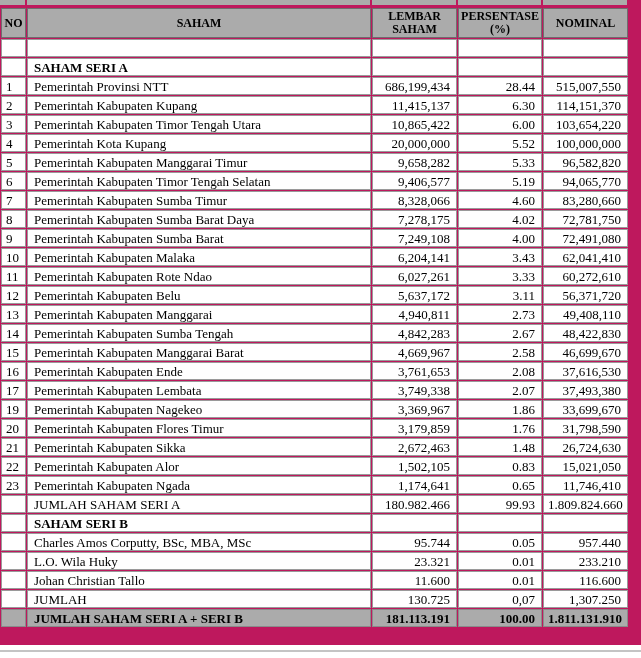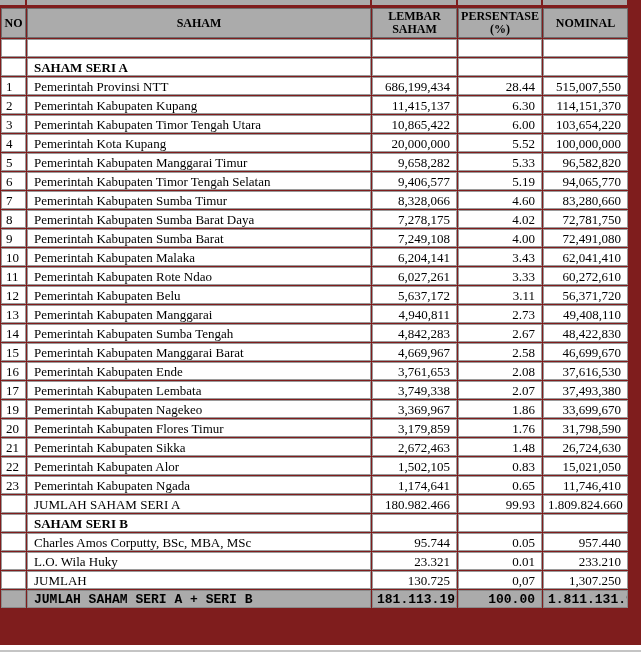--- a/index.html
+++ b/index.html
@@ -9,21 +9,21 @@
     width: 641px;
     height: 658px;
     overflow: hidden;
     font-family: "Liberation Serif", serif;
     color: #000000;
   }
   .page {
     position: relative;
     width: 641px;
     height: 645px;
-    background: #7f1d1d;
+    background: #be185d;
   }
   
   .top-strip {
     display: flex;
     gap: 2px;
     margin: 0 0 2px 0;
     height: 5px;
   }
   .top-strip span { background: #ababab; height: 5px; display: block; }
   .ts-no      { width: 25px; }
@@ -72,21 +72,20 @@
   }
   td.no-cell     { text-align: left; padding-left: 4px; }
   td.name-cell   { text-align: left; padding-left: 6px; }
   td.num-cell    { text-align: right; padding-right: 6px; }
   tr.section-row td.name-cell { font-weight: bold; }
   tr.total-row td { font-weight: normal; }
   tr.grand-row td {
     background: #ababab;
     border-color: #8a8a8a;
     font-weight: bold;
-    font-family: Liberation Mono, monospace;
   }
   .bottom-line {
     position: absolute;
     left: 0;
     width: 641px;
     height: 2px;
     background: #c4c4c4;
   }
 </style>
 </head>
@@ -309,20 +308,27 @@
           <td class="num-cell">0.05</td>
           <td class="num-cell">957.440</td>
         </tr>
         <tr class="data-row">
           <td class="no-cell"></td>
           <td class="name-cell">L.O. Wila Huky</td>
           <td class="num-cell">23.321</td>
           <td class="num-cell">0.01</td>
           <td class="num-cell">233.210</td>
         </tr>
+        <tr class="data-row">
+          <td class="no-cell"></td>
+          <td class="name-cell">Johan Christian Tallo</td>
+          <td class="num-cell">11.600</td>
+          <td class="num-cell">0.01</td>
+          <td class="num-cell">116.600</td>
+        </tr>
         <tr class="total-row">
           <td class="no-cell"></td>
           <td class="name-cell">JUMLAH</td>
           <td class="num-cell">130.725</td>
           <td class="num-cell">0,07</td>
           <td class="num-cell">1,307.250</td>
         </tr>
         <tr class="grand-row">
           <td class="no-cell"></td>
           <td class="name-cell">JUMLAH SAHAM SERI A + SERI B</td>

